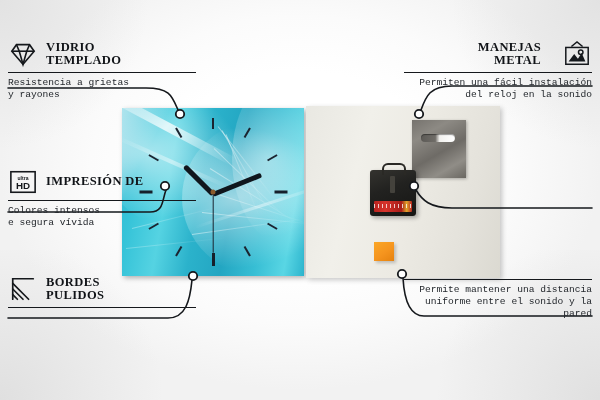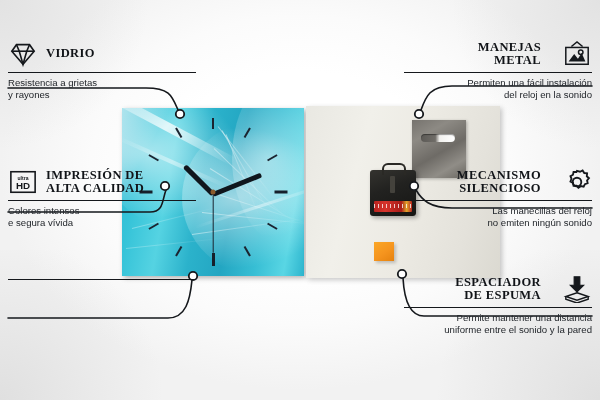--- a/index.html
+++ b/index.html
@@ -77,21 +77,21 @@
   .callout.right{text-align:right;}
   .co-head{display:flex;align-items:center;gap:8px;}
   .callout.right .co-head{flex-direction:row-reverse;gap:21px;}
   .co-title{
     font-size:12.5px;line-height:13.5px;font-weight:700;color:#111418;
     letter-spacing:.4px;text-transform:uppercase;font-family:"Liberation Serif",serif;
   }
   .co-rule{height:1.4px;background:#15181c;margin:4px 0 4px 0;width:100%;}
   .co-desc{
     font-size:9.6px;line-height:12px;color:#23272c;
-    font-family:Liberation Sans, sans-serif;white-space:pre-line;
+    font-family:Liberation Mono, monospace;white-space:pre-line;
   }
   .ico{width:30px;height:28px;flex:0 0 30px;display:block;}
 
   
   #wires{position:absolute;left:0;top:0;width:600px;height:400px;pointer-events:none;}
 </style>
 </head>
 <body>
 
 <div id="stage">
@@ -179,47 +179,64 @@
         <svg viewBox="0 0 32 30" width="30" height="28">
           <g fill="none" stroke="#15181c" stroke-width="1.7">
             <path d="M4,12 L16,26 L28,12 L23,5 L9,5 Z"></path>
             <path d="M4,12 L28,12"></path>
               <path d="M9,5 L12,12 L16,26 L20,12 L23,5"></path>
           </g>
         </svg>
       </span>
       <span>
         <div class="co-title">VIDRIO</div>
+        <div class="co-title">TEMPLADO</div>
       </span>
     </div>
     <div class="co-rule"></div>
     <div class="co-desc">Resistencia a grietas
 y rayones</div>
   </div>
 
   <div class="callout left" style="left:8px;top:168px;">
     <div class="co-head">
       <span class="ico">
         <svg viewBox="0 0 32 30" width="30" height="28">
           <rect x="3" y="4" width="26" height="22" fill="none" stroke="#15181c" stroke-width="1.7"></rect>
           <text x="16" y="13" font-family="Liberation Sans, sans-serif" font-size="5.4" font-weight="700" fill="#15181c" text-anchor="middle">ultra</text>
           <text x="16" y="23" font-family="Liberation Sans, sans-serif" font-size="10.5" font-weight="700" fill="#15181c" text-anchor="middle">HD</text>
         </svg>
       </span>
       <span>
         <div class="co-title">IMPRESIÓN DE</div>
-        <div class="co-title">ALTA CALIDAD</div>
       </span>
     </div>
     <div class="co-rule"></div>
     <div class="co-desc">Colores intensos
 e segura vívida</div>
   </div>
 
   <div class="callout left" style="left:8px;top:275px;">
+    <div class="co-head">
+      <span class="ico">
+        <svg viewBox="0 0 32 30" width="30" height="28">
+          <g stroke="#15181c" stroke-width="1.8" fill="none" stroke-linecap="round">
+            <path d="M5,4 L27,4"></path>
+              <path d="M5,4 L5,26"></path>
+            <path d="M5,9 L22,26"></path>
+              <path d="M5,15 L16,26"></path>
+              <path d="M5,21 L10,26"></path>
+          </g>
+        </svg>
+      </span>
+      <span>
+        <div class="co-title">BORDES</div>
+        <div class="co-title">PULIDOS</div>
+      </span>
+    </div>
     <div class="co-rule"></div>
   </div>
 
   <div class="callout right" style="left:404px;top:40px;">
     <div class="co-head">
       <span class="ico">
         <svg viewBox="0 0 32 30" width="30" height="28">
           <g fill="none" stroke="#15181c" stroke-width="1.6">
             <path d="M10,7 L16,2 L22,7"></path>
             <rect x="4" y="8" width="24" height="18"></rect>
@@ -231,56 +248,20 @@
       <span>
         <div class="co-title">MANEJAS</div>
         <div class="co-title">METAL</div>
       </span>
     </div>
     <div class="co-rule"></div>
     <div class="co-desc">Permiten una fácil instalación
 del reloj en la sonido</div>
   </div>
 
-  <div class="callout right" style="left:404px;top:168px;">
-    <div class="co-head">
-      <span class="ico">
-        <svg viewBox="0 0 32 30" width="30" height="28">
-          <g fill="none" stroke="#15181c" stroke-width="2">
-            <path d="M16,3 l3.2,1 2.8,-1.4 1.8,2.8 3,0.4 -0.3,3.1 2.3,2 -2,2.4 0.6,3 -2.9,1 -1.4,2.8 -3,-0.7 -2.6,1.7 -2.1,-2.2 -3.1,0.1 -0.6,-3 -2.7,-1.5 1.1,-2.9 -1.1,-2.9 2.7,-1.5 0.6,-3 3.1,0.1 z"></path>
-            <circle cx="16" cy="15" r="4.6"></circle>
-          </g>
-        </svg>
-      </span>
-      <span>
-        <div class="co-title">MECANISMO</div>
-        <div class="co-title">SILENCIOSO</div>
-      </span>
-    </div>
-    <div class="co-rule"></div>
-    <div class="co-desc">Las manecillas del reloj
-no emiten ningún sonido</div>
-  </div>
 
   <div class="callout right" style="left:404px;top:275px;">
-    <div class="co-head">
-      <span class="ico">
-        <svg viewBox="0 0 32 30" width="30" height="28">
-          <g fill="#15181c" stroke="#15181c" stroke-width="1.3">
-            <path d="M13,2 L19,2 L19,11 L23,11 L16,18 L9,11 L13,11 Z"></path>
-          </g>
-          <g fill="none" stroke="#15181c" stroke-width="1.5">
-            <path d="M16,19 L28,23 L16,27 L4,23 Z"></path>
-            <path d="M4,23 L4,26 L16,30 L28,26 L28,23"></path>
-          </g>
-        </svg>
-      </span>
-      <span>
-        <div class="co-title">ESPACIADOR</div>
-        <div class="co-title">DE ESPUMA</div>
-      </span>
-    </div>
     <div class="co-rule"></div>
     <div class="co-desc">Permite mantener una distancia
 uniforme entre el sonido y la pared</div>
   </div>
 
 </div>
 
 </body></html>

